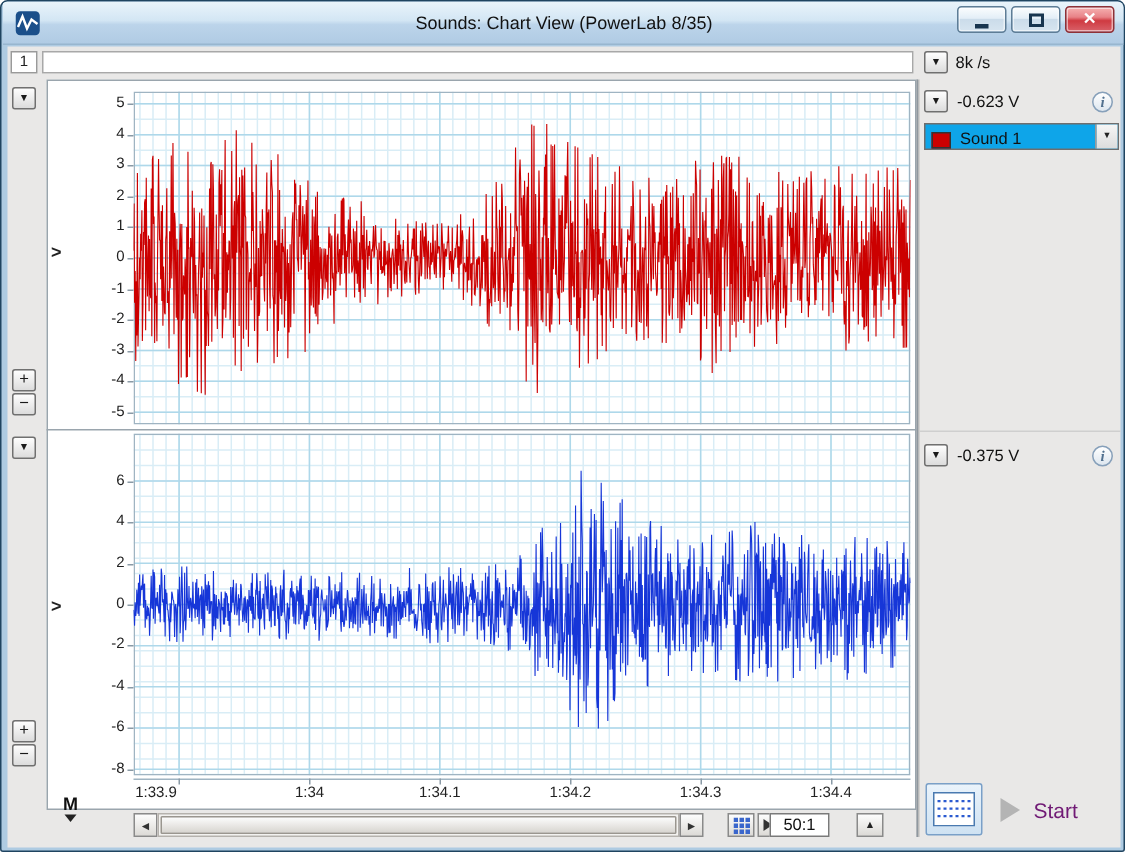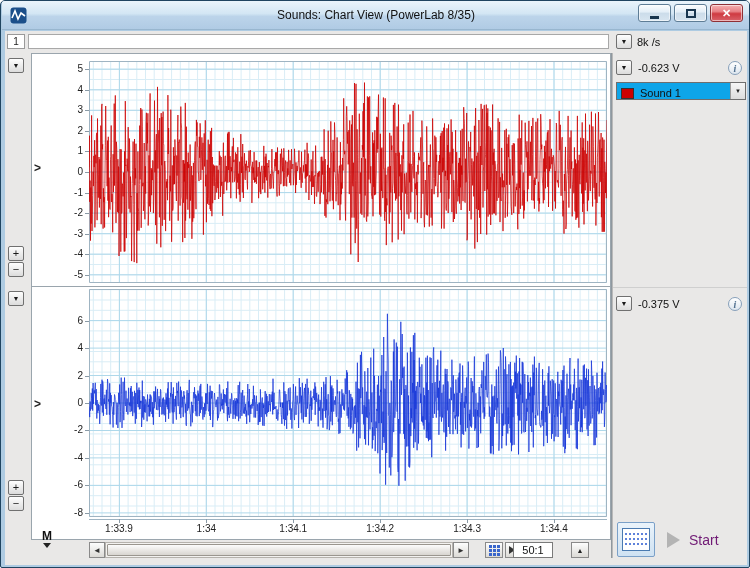--- a/index.html
+++ b/index.html
@@ -251,21 +251,21 @@
       <div class="ylab" style="top: 396px;">0</div>
       <div class="ytick" style="top: 402px;"></div>
       <div class="ylab" style="top: 423.47px;">-2</div>
       <div class="ytick" style="top: 429.47px;"></div>
       <div class="ylab" style="top: 450.94px;">-4</div>
       <div class="ytick" style="top: 456.94px;"></div>
       <div class="ylab" style="top: 478.41px;">-6</div>
       <div class="ytick" style="top: 484.41px;"></div>
       <div class="ylab" style="top: 505.88px;">-8</div>
       <div class="ytick" style="top: 511.88px;"></div>
-      <div class="xlab" style="left: 88px;">1:33.9</div>
+      <div class="xlab" style="left: 73px;">1:33.9</div>
       <div class="xtick" style="left: 118.419px;"></div>
       <div class="xlab" style="left: 175.332px;">1:34</div>
       <div class="xtick" style="left: 205.332px;"></div>
       <div class="xlab" style="left: 262.245px;">1:34.1</div>
       <div class="xtick" style="left: 292.245px;"></div>
       <div class="xlab" style="left: 349.158px;">1:34.2</div>
       <div class="xtick" style="left: 379.158px;"></div>
       <div class="xlab" style="left: 436.07px;">1:34.3</div>
       <div class="xtick" style="left: 466.07px;"></div>
       <div class="xlab" style="left: 522.983px;">1:34.4</div>

